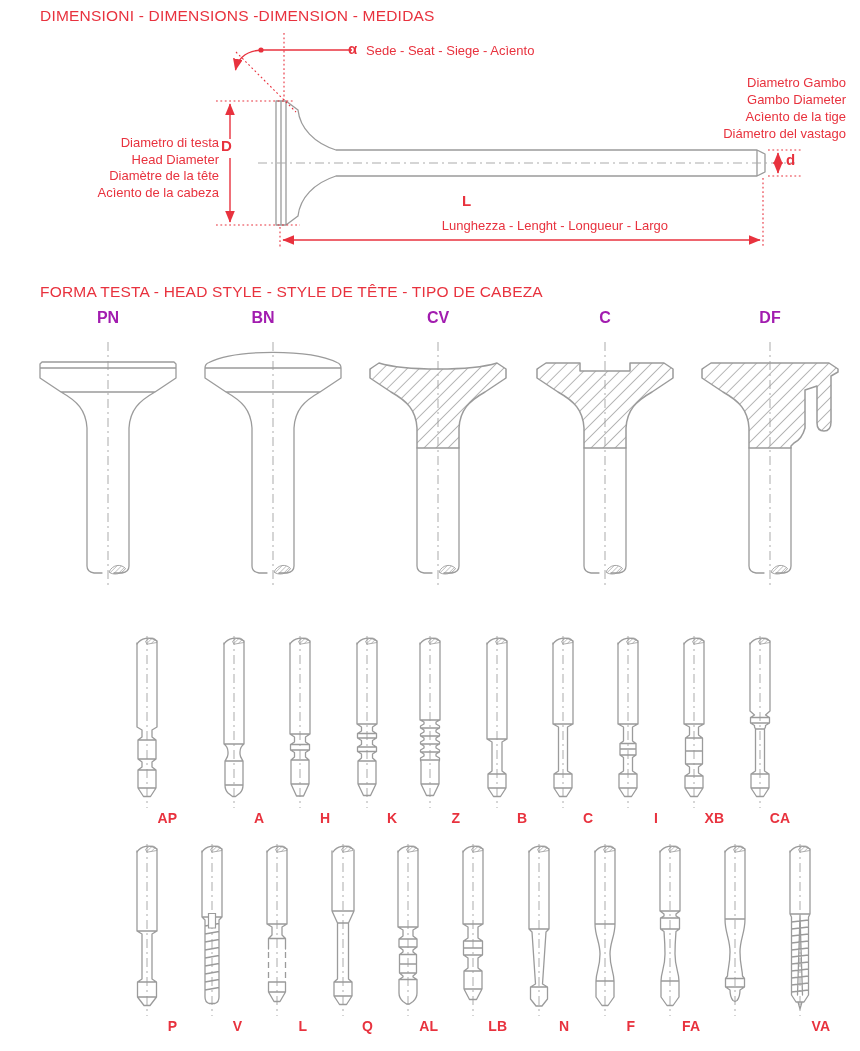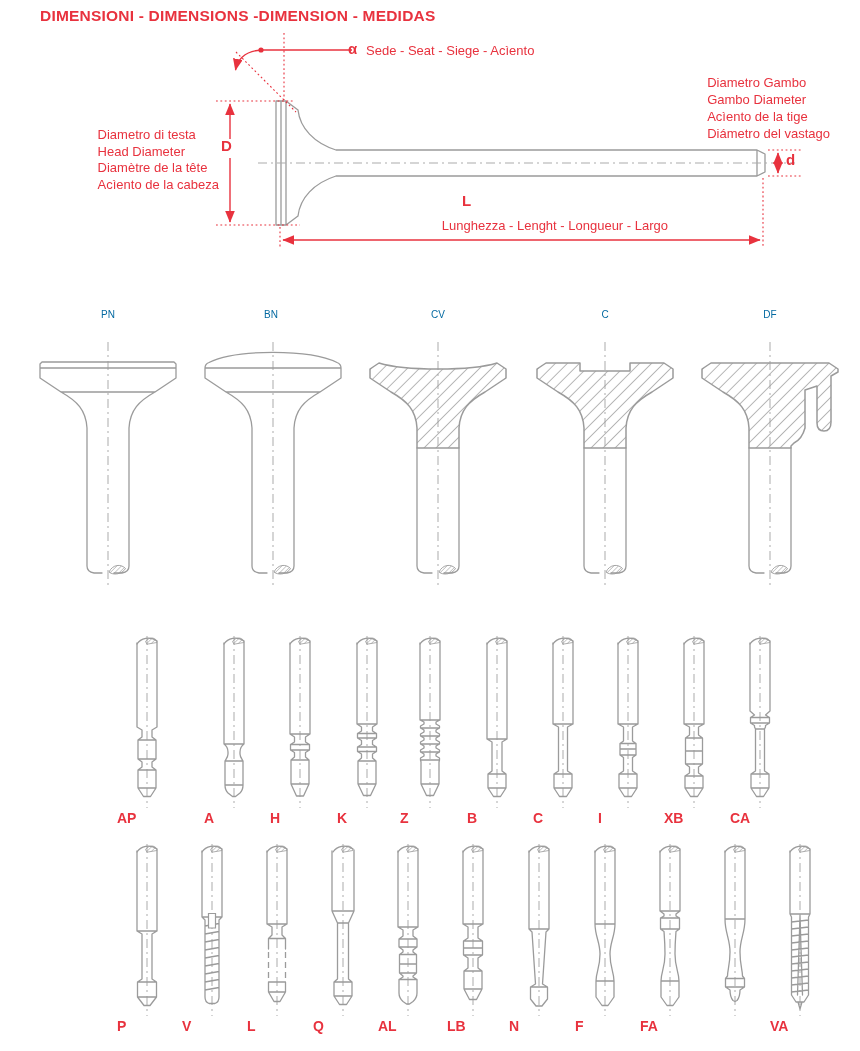--- a/index.html
+++ b/index.html
@@ -1,23 +1,23 @@
 <!DOCTYPE html>
 <html><head>
 <meta charset="utf-8">
 <style>
   html,body{margin:0;padding:0;background:#ffffff;}
   .canvas{position:relative;width:860px;height:1051px;background:#fff;
           font-family:"Liberation Sans",sans-serif;overflow:hidden;}
-  .title{position:absolute;color:#e8323e;font-weight:bold;font-size:15.5px;letter-spacing:.2px;white-space:nowrap;}
+  .title{position:absolute;color:#e8323e;font-weight:normal;font-size:15.5px;letter-spacing:.2px;white-space:nowrap;}
   .rlab{position:absolute;color:#e8323e;font-size:13px;line-height:17px;white-space:nowrap;}
   .rlab.small{line-height:16.5px;}
   .dimletter{position:absolute;color:#e8323e;font-weight:bold;font-size:15px;}
-  .hl{position:absolute;width:166px;text-align:center;color:#0369a1;font-weight:normal;font-size:10px;}
-  .sl{position:absolute;width:60px;text-align:left;color:#e8323e;font-weight:bold;font-size:14px;}
+  .hl{position:absolute;width:166px;text-align:center;color:#a21caf;font-weight:bold;font-size:16px;}
+  .sl{position:absolute;width:60px;text-align:right;color:#e8323e;font-weight:bold;font-size:14px;}
   svg.lay{position:absolute;}
   .g{fill:none;stroke:#9b9b9b;stroke-width:1.3;stroke-linejoin:round;stroke-linecap:round;}
   .hg{fill:url(#h1);stroke:#9b9b9b;stroke-width:1.5;stroke-linejoin:round;}
   .gw{fill:#ffffff;stroke:#9b9b9b;stroke-width:1.2;}
   .gdash{fill:none;stroke:#9b9b9b;stroke-width:1.3;stroke-dasharray:6 4;}
   .cl{fill:none;stroke:#ababab;stroke-width:1;stroke-dasharray:9 4 2 4;}
   .rd{fill:none;stroke:#e8323e;stroke-width:1.4;}
   .rdot{fill:none;stroke:#e8323e;stroke-width:1.1;stroke-dasharray:1.8 2.6;}
 </style>
 </head>
@@ -71,42 +71,43 @@
     <line class="rd" marker-end="url(#ar)" x1="230" y1="158" x2="230" y2="222"></line>
 
     <line class="rd" marker-start="url(#ar)" marker-end="url(#ar)" x1="283" y1="240" x2="760" y2="240"></line>
 
     <line class="rd" marker-start="url(#ar)" marker-end="url(#ar)" x1="778" y1="153" x2="778" y2="173"></line>
   </svg>
 
   <div class="dimletter" style="left:348px;top:40px">α</div>
   <div class="rlab" style="left:366px;top:42px">Sede - Seat - Siege - Acìento</div>
 
-  <div class="rlab" style="right:30px;top:74px;text-align:left">
+  <div class="rlab" style="right:14px;top:74px;text-align:right">
     <div>Diametro Gambo</div>
     <div>Gambo Diameter</div>
     <div>Acìento de la tige</div>
     <div>Diámetro del vastago</div>
   </div>
 
-  <div class="rlab small" style="right:641px;top:127px;text-align:left">
+  <div class="rlab small" style="right:641px;top:135px;text-align:right">
     <div>Diametro di testa</div>
     <div>Head Diameter</div>
     <div>Diamètre de la tête</div>
     <div>Acìento de la cabeza</div>
   </div>
 
   <div class="dimletter" style="left:221px;top:137px">D</div>
   <div class="dimletter" style="left:786px;top:151px">d</div>
   <div class="dimletter" style="left:462px;top:192px">L</div>
   <div class="rlab" style="left:268px;top:217px;width:400px;text-align:right">Lunghezza - Lenght - Longueur - Largo</div>
 
+  <div class="title" style="left:40px;top:283px">FORMA TESTA - HEAD STYLE - STYLE DE TÊTE - TIPO DE CABEZA</div>
 
   <div class="hl" style="left:25px;top:309px">PN</div>
-  <div class="hl" style="left:188px;top:309px">BN</div>
+  <div class="hl" style="left:180px;top:309px">BN</div>
   <div class="hl" style="left:355px;top:309px">CV</div>
   <div class="hl" style="left:522px;top:309px">C</div>
   <div class="hl" style="left:687px;top:309px">DF</div>
 
   <svg class="lay" style="left:25px;top:336px" width="166" height="252" viewBox="0 0 166 252">
     <use href="#headbase"></use>
     <path class="g" d="M15,28 L17,26 L149,26 L151,28 L151,42 L130,56 C114,65 105,74 104,92 L104,230 Q104,236 97,237 L89,237
                        M15,28 L15,42 L36,56 C52,65 61,74 62,92 L62,230 Q62,236 69,237 L77,237
                        M15,32 L151,32 M36,56 L130,56"></path>
   </svg>

